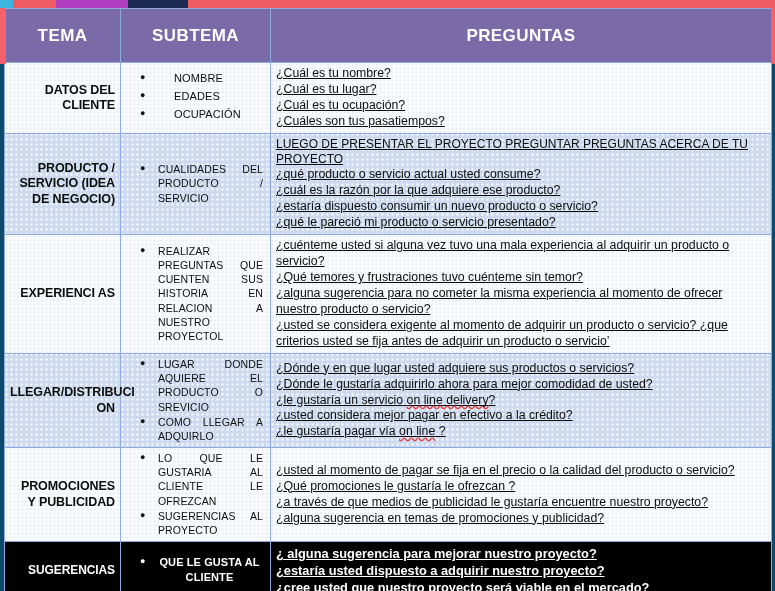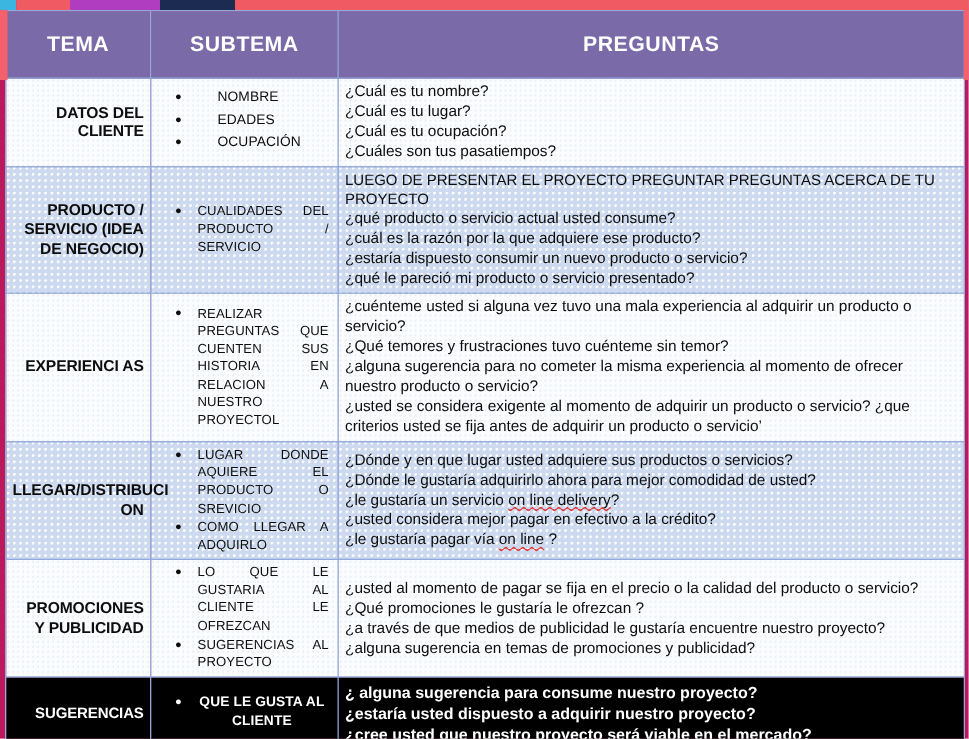--- a/index.html
+++ b/index.html
@@ -8,21 +8,21 @@
     width: 775px; height: 591px;
     background: #ffffff;
     font-family: "Liberation Sans", sans-serif;
     overflow: hidden;
   }
 
   #page {
     position: relative;
     width: 775px;
     height: 591px;
-    background: #be185d;
+    background: #0c4a6e;
   }
 
   
   #top-strip {
     position: absolute;
     left: 0; top: 0;
     width: 775px; height: 8px;
     display: flex;
     z-index: 5;
   }
@@ -155,20 +155,21 @@
     margin-bottom: 3px;
   }
 
   
   td.preg-cell {
     font-size: 12.3px;
     color: #0d0d0d;
     vertical-align: top;
     padding: 4px 6px 4px 7px;
     line-height: 1.30;
+    text-decoration: underline;
   }
   td.preg-cell p { margin: 0; }
   td.preg-cell p.lead {
     font-size: 12px;
     line-height: 1.26;
   }
   tr.row-dark td.preg-cell {
     color: #ffffff;
     font-weight: bold;
     font-size: 12.8px;
@@ -285,21 +286,21 @@
           </td>
         </tr>
         <tr class="row-dark">
           <td class="tema-cell">SUGERENCIAS</td>
           <td class="sub-cell">
             <ul>
               <li><span class="bullet">●</span>QUE LE GUSTA AL CLIENTE</li>
             </ul>
           </td>
           <td class="preg-cell">
-            <p>¿ alguna sugerencia para consume nuestro proyecto?</p>
+            <p>¿ alguna sugerencia para mejorar nuestro proyecto?</p>
             <p>¿estaría usted dispuesto a adquirir nuestro proyecto?</p>
             <p>¿cree usted que nuestro proyecto será viable en el mercado?</p>
           </td>
         </tr>
       </tbody>
   </table>
 
 </div>
 
 </body></html>

